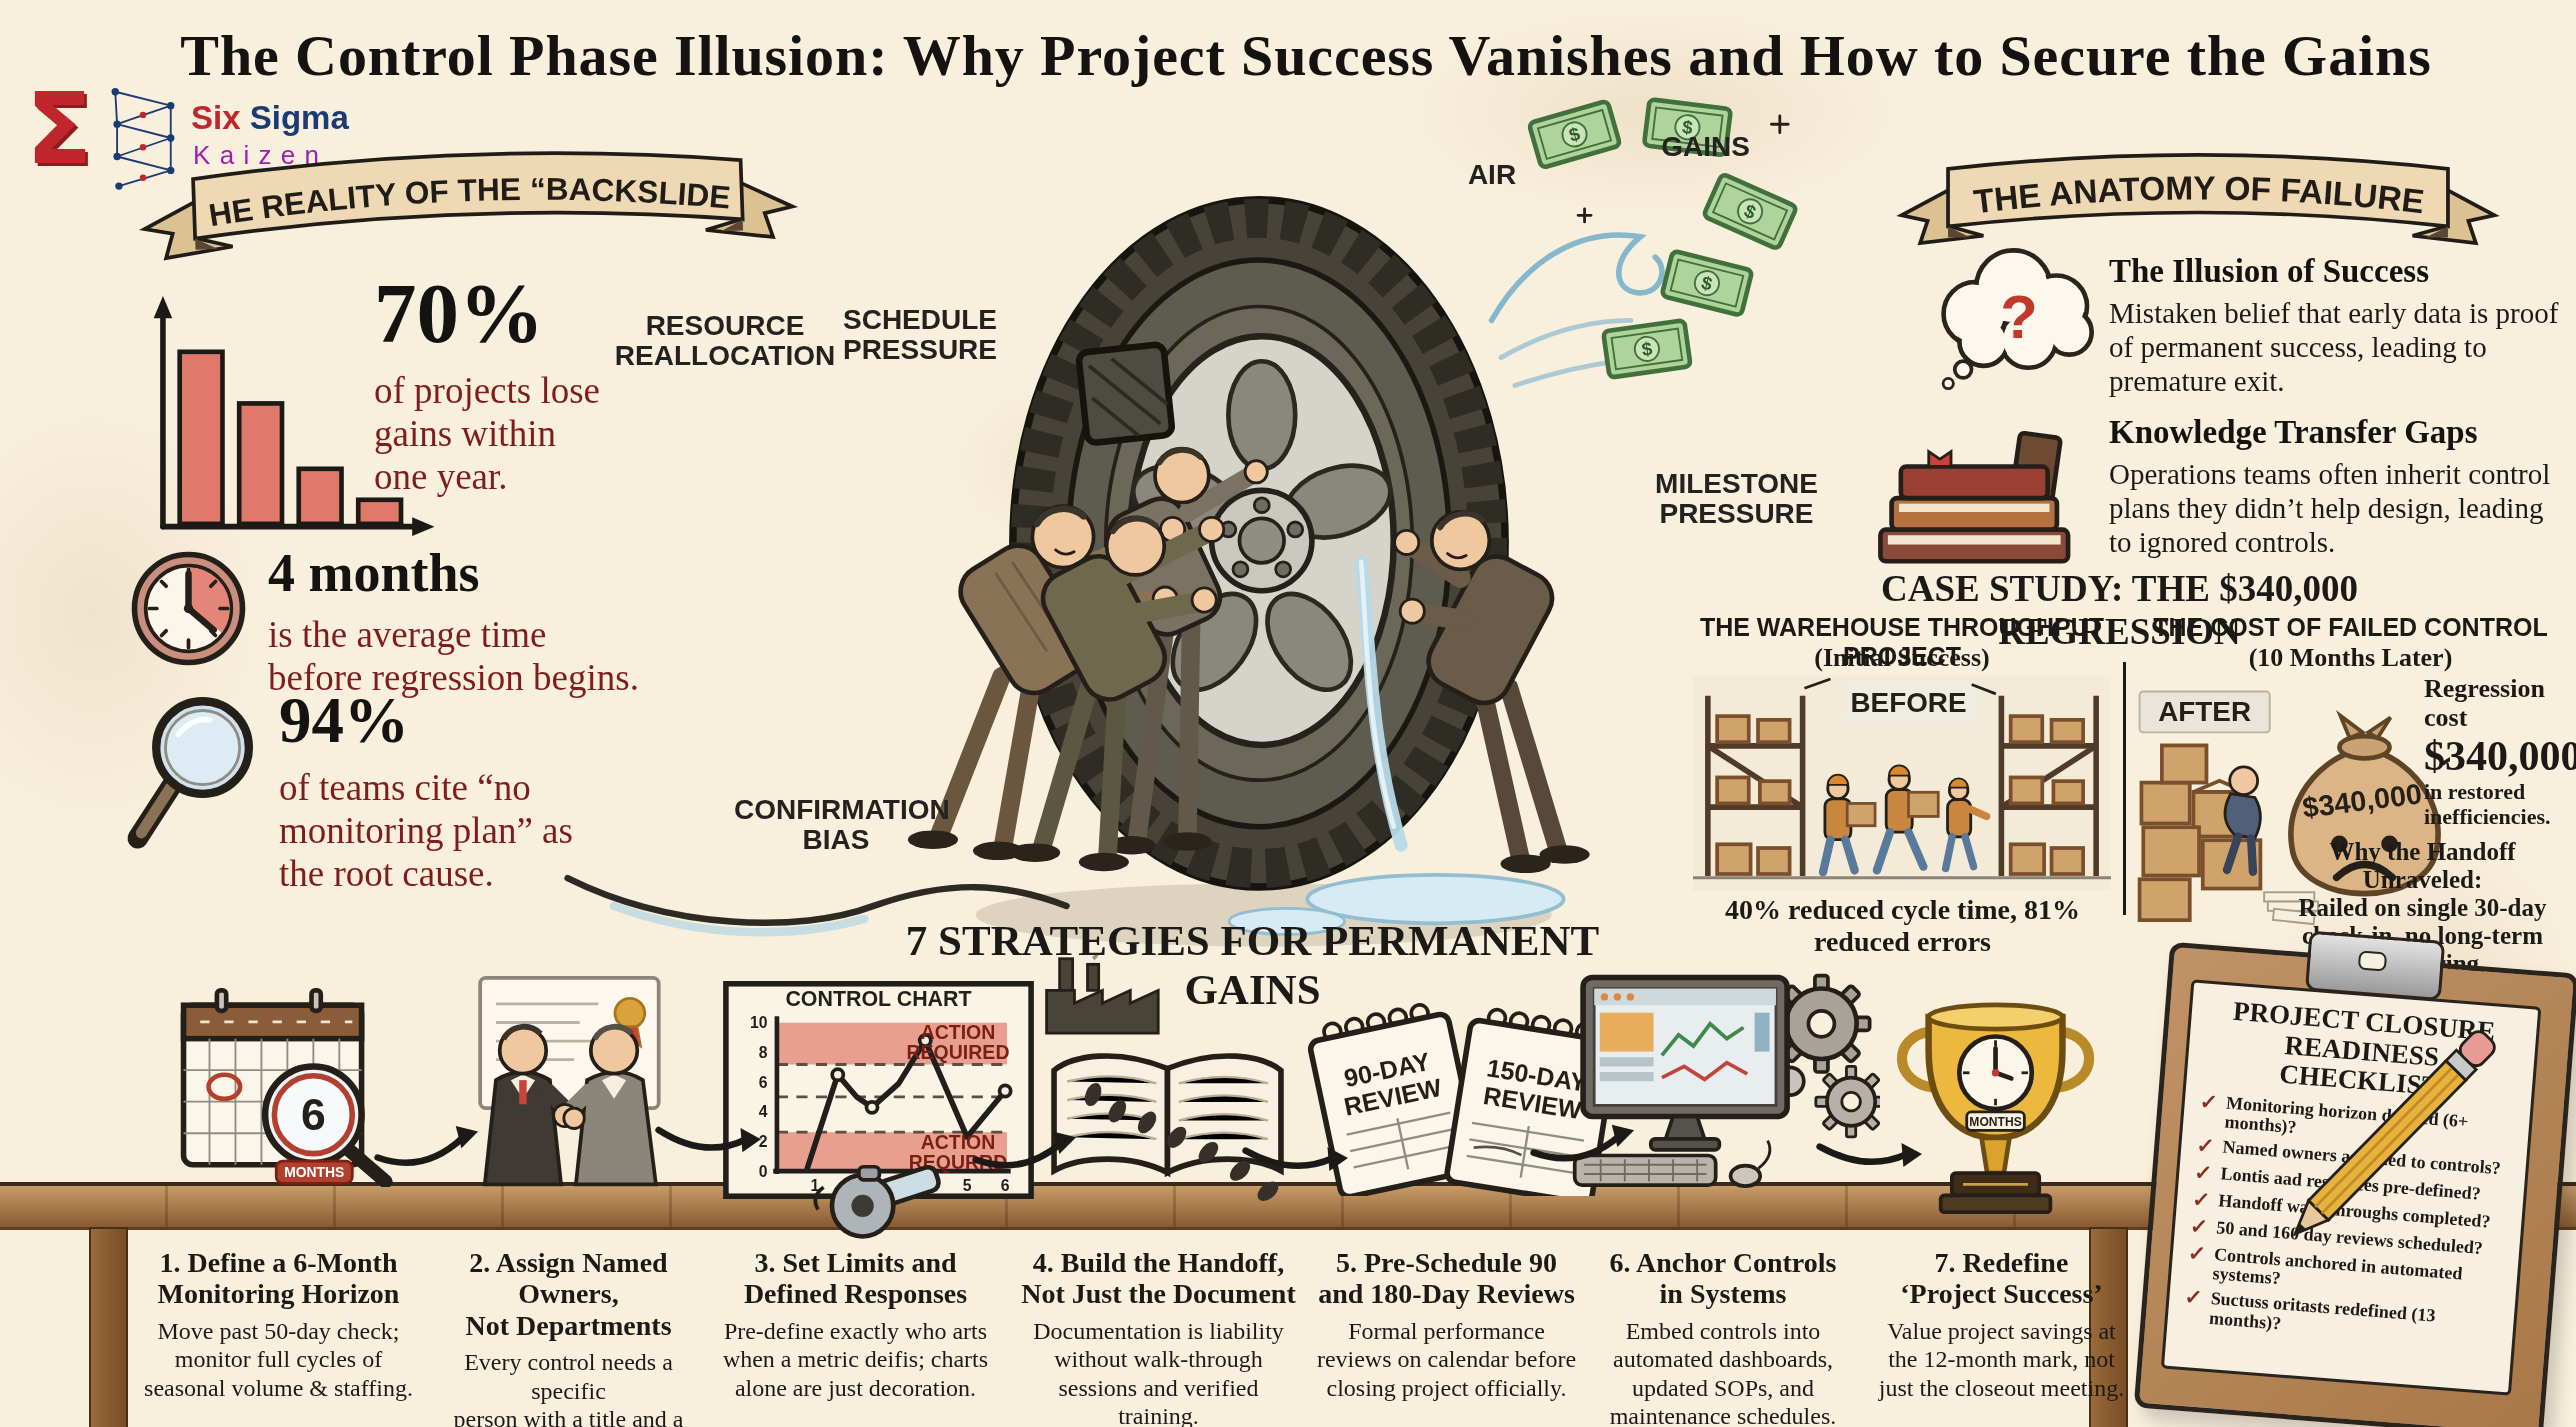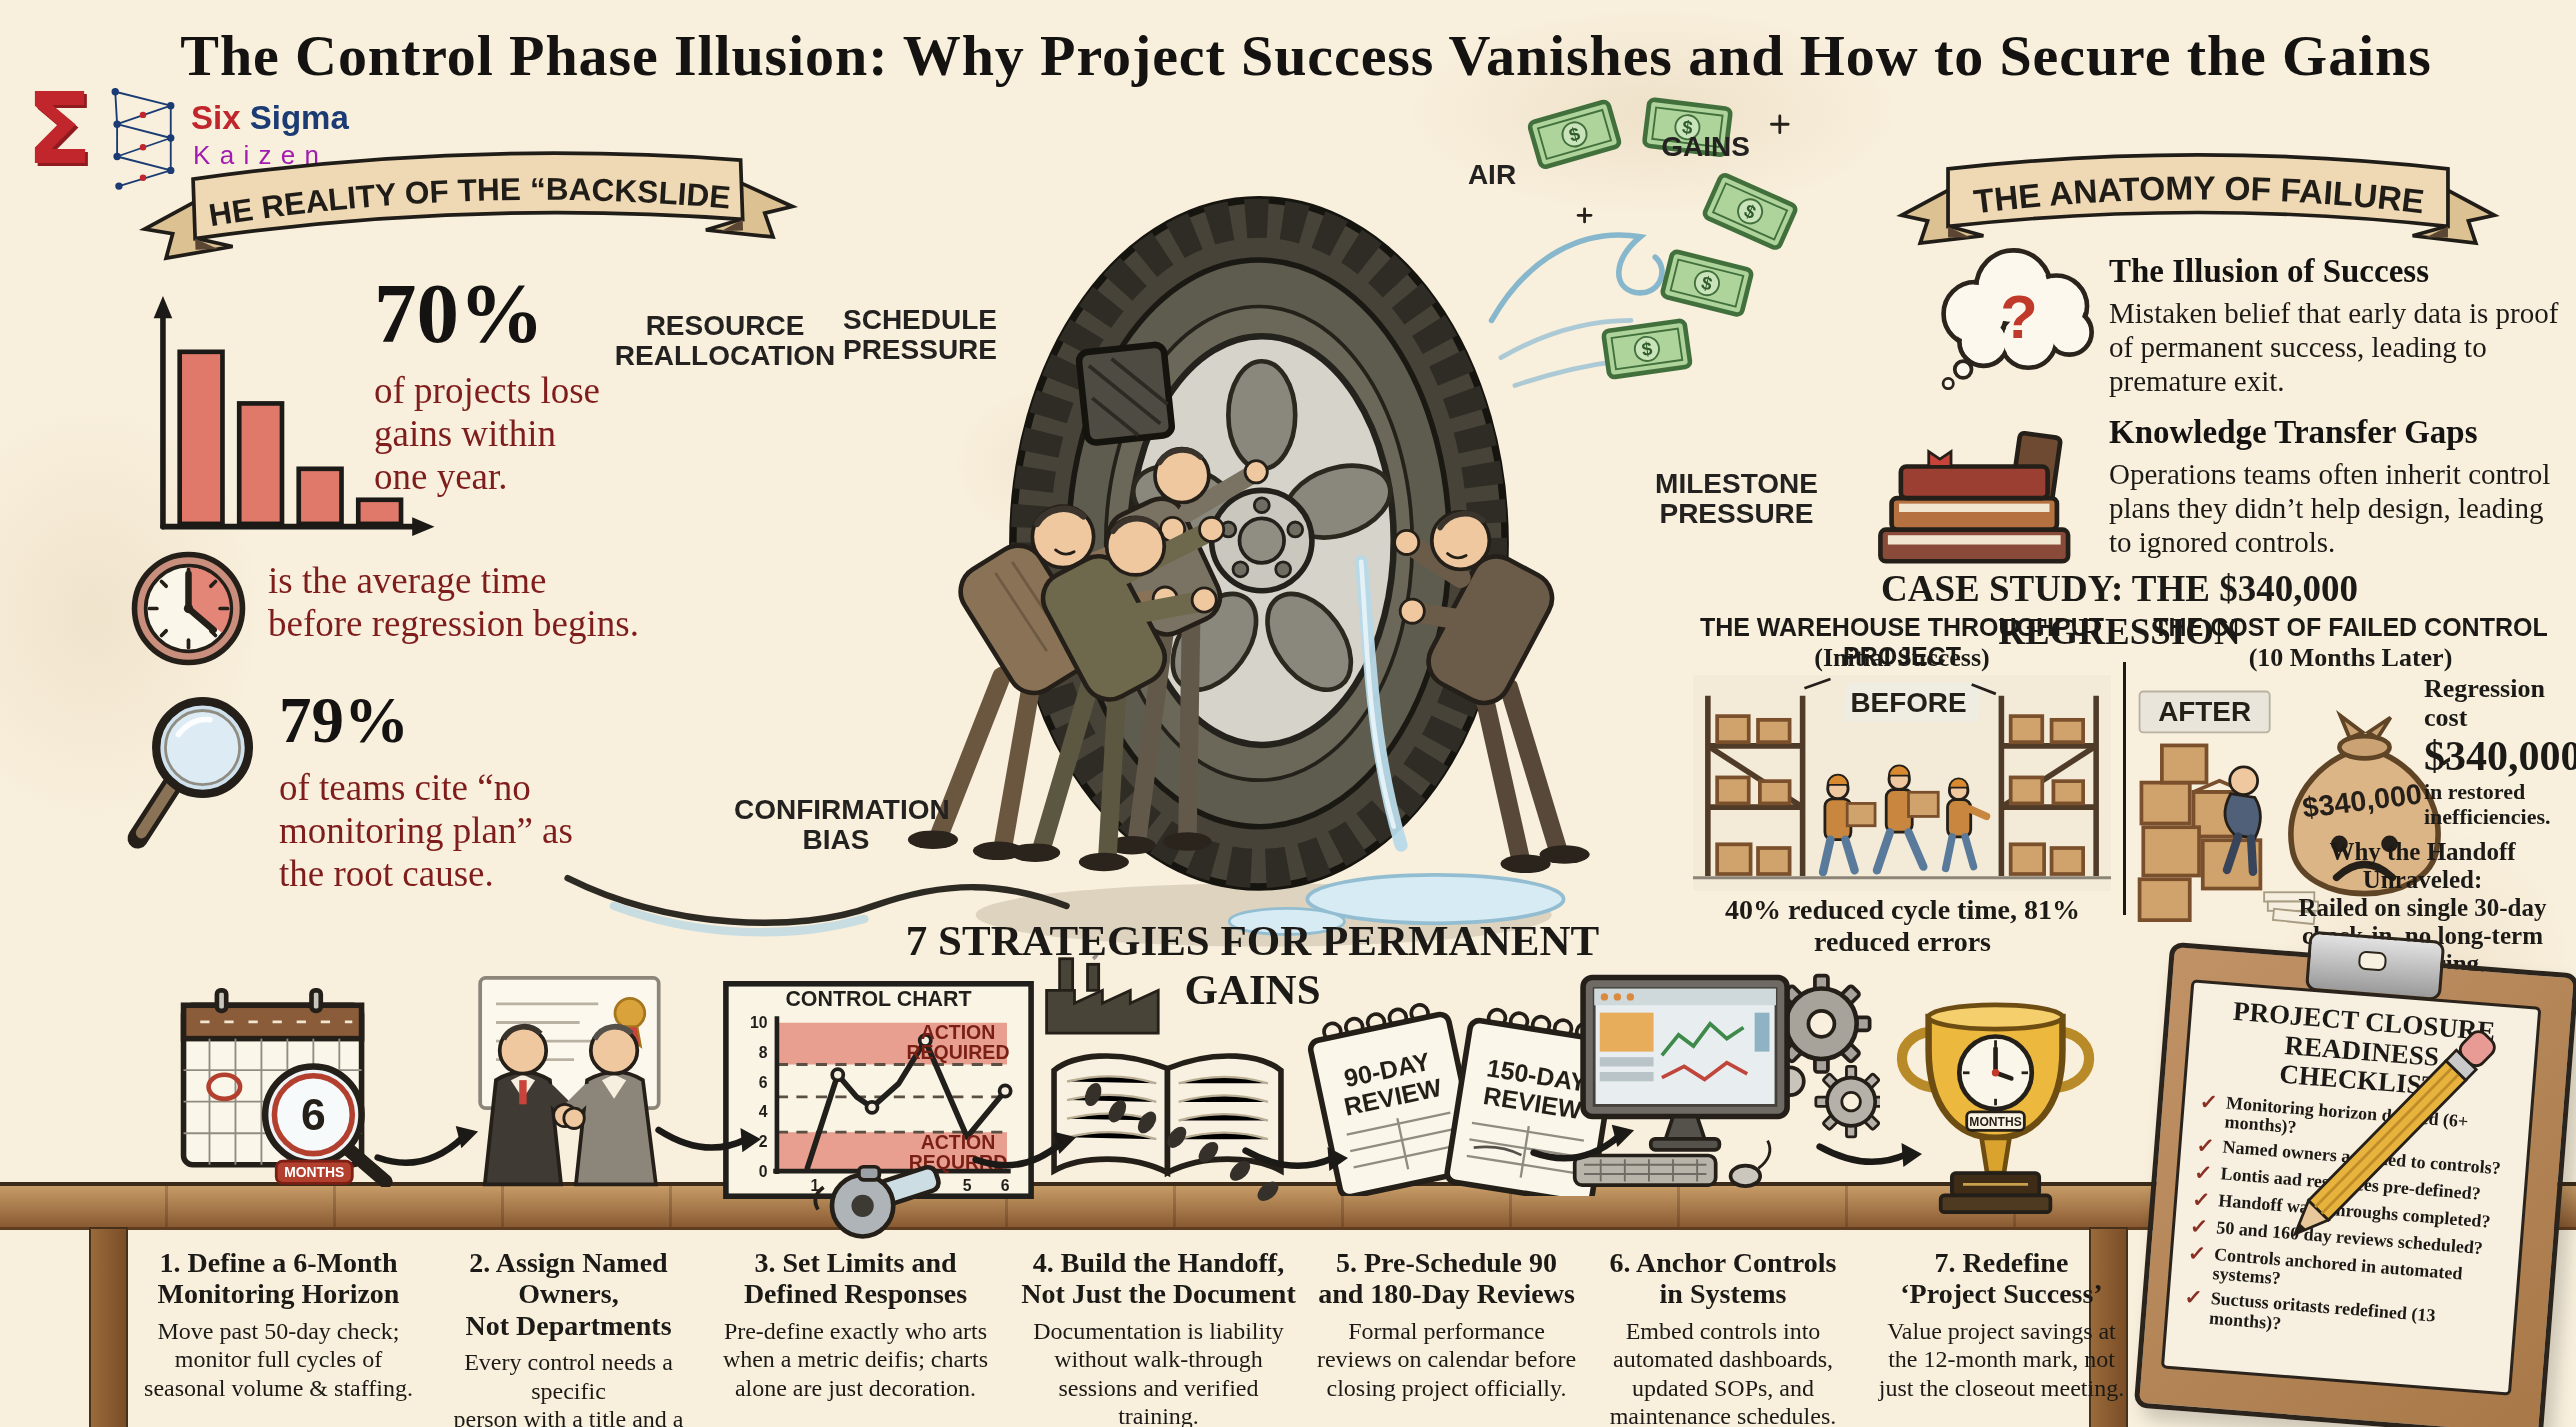--- a/index.html
+++ b/index.html
@@ -118,33 +118,34 @@
       <line x1="36" y1="94" x2="41" y2="89"></line>
         <line x1="94" y1="94" x2="89" y2="89"></line>
     </g>
     <g stroke="#241f18" stroke-width="7" stroke-linecap="round">
       <line x1="65" y1="65" x2="65" y2="28"></line>
         <line x1="65" y1="65" x2="92" y2="88"></line>
     </g>
     <circle cx="65" cy="65" r="5" fill="#241f18"></circle>
   </svg>
   <div class="abs" style="left:268px;top:546px;width:372px;">
+    <div class="stat-value" style="font-size:54px;">4 months</div>
     <div class="stat-desc pre">is the average time
 before regression begins.</div>
   </div>
 
   <svg class="abs" style="left:121px;top:690px;" width="139" height="167" viewBox="0 0 150 180">
     <line x1="58" y1="98" x2="18" y2="160" stroke="#241f18" stroke-width="22" stroke-linecap="round"></line>
     <line x1="58" y1="98" x2="22" y2="154" stroke="#8a7257" stroke-width="12" stroke-linecap="round"></line>
     <circle cx="88" cy="62" r="50" fill="#cfe2ee" stroke="#241f18" stroke-width="9"></circle>
     <circle cx="88" cy="62" r="40" fill="#ddecf4" stroke="#8f8c82" stroke-width="3"></circle>
     <path d="M62,48 q14,-18 34,-16" stroke="#ffffff" stroke-width="6" fill="none" stroke-linecap="round" opacity="0.9"></path>
   </svg>
   <div class="abs" style="left:279px;top:688px;width:335px;">
-    <div class="stat-value" style="font-size:65px;">79%</div>
+    <div class="stat-value" style="font-size:65px;">94%</div>
     <div class="stat-desc pre">of teams cite “no
 monitoring plan” as
 the root cause.</div>
   </div>
 
   <svg class="abs" style="left:892px;top:130px;" width="734" height="836" viewBox="0 0 790 900">
     <ellipse cx="400" cy="845" rx="310" ry="34" fill="rgba(90,70,40,0.16)"></ellipse>
 
     <ellipse cx="395" cy="445" rx="265" ry="370" fill="#474338" stroke="#16140f" stroke-width="8"></ellipse>
     <ellipse cx="395" cy="445" rx="246" ry="350" fill="none" stroke="#2e2c25" stroke-width="42" stroke-dasharray="24 16"></ellipse>

